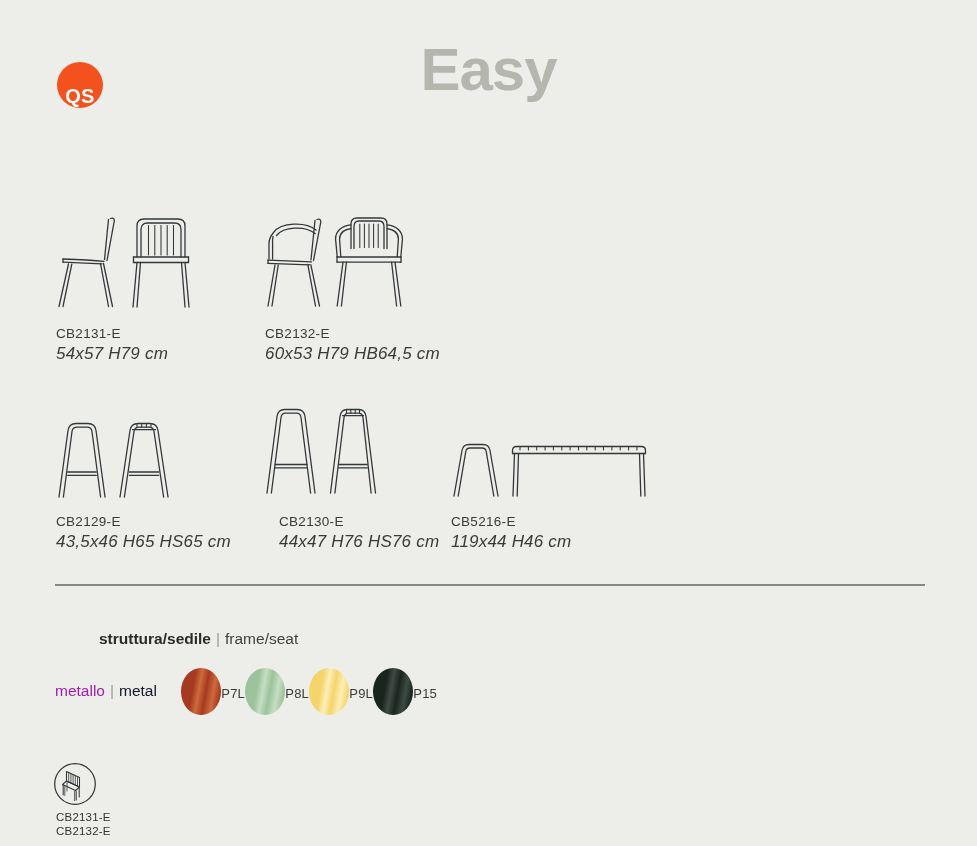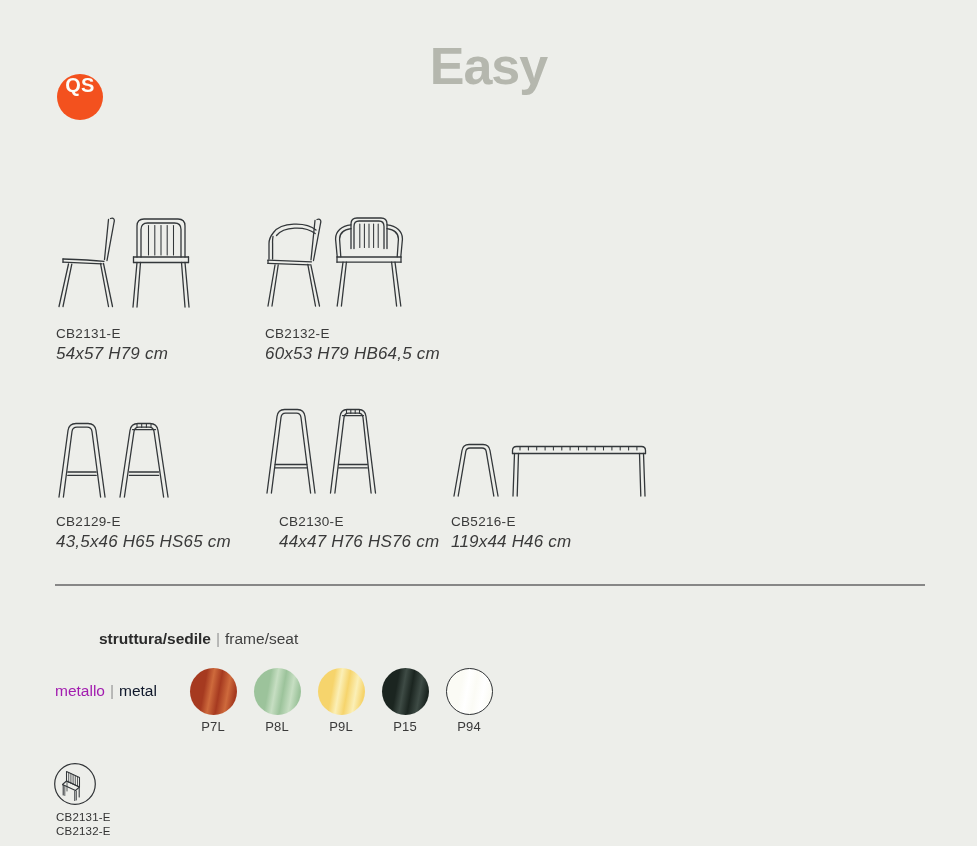--- a/index.html
+++ b/index.html
@@ -1,24 +1,24 @@
 <!DOCTYPE html>
 <html><head>
 <meta charset="utf-8">
 <style>
   html,body{margin:0;padding:0;}
   body{width:977px;height:846px;background:#EDEEEA;font-family:"Liberation Sans",sans-serif;overflow:hidden;}
   .page{position:relative;width:977px;height:846px;background:#EDEEEA;}
 
-  .qs-badge{position:absolute;left:57px;top:74px;width:46px;height:46px;border-radius:50%;
-    display:flex;align-items:flex-start;justify-content:center;}
+  .qs-badge{position:absolute;left:57px;top:62px;width:46px;height:46px;border-radius:50%;
+    display:flex;align-items:flex-end;justify-content:center;}
   .qs-badge span{color:#FCFCF8;font-weight:700;font-size:20px;letter-spacing:.3px;}
 
   .title{position:absolute;left:0;right:0;top:40px;margin:0;text-align:center;
-    font-size:52px;font-weight:700;letter-spacing:-1px;line-height:1;}
+    font-size:60px;font-weight:700;letter-spacing:-1px;line-height:1;}
 
   .ln path,.ln line{fill:none;stroke:#33373A;stroke-width:1.3;stroke-linecap:round;stroke-linejoin:round;}
   .ln .thin{stroke-width:1.05;}
   .draw{position:absolute;}
 
   .p-label{position:absolute;}
   .p-code{font-size:13.5px;color:#3A3A3A;letter-spacing:.3px;}
   .p-dims{font-size:17px;color:#3A3A3A;font-style:italic;margin-top:3px;letter-spacing:.2px;}
 
   .divider{position:absolute;left:55px;top:584px;width:870px;height:2px;background:#878787;}
@@ -27,21 +27,21 @@
   .section-title .b{font-weight:700;color:#2B2B2B;margin-left:44px;}
   .section-title .sep{color:#9B9B9B;padding:0 5px;font-weight:400;}
   .section-title .sec{color:#3F3F3F;font-weight:400;text-align:center;}
 
   .material-label{position:absolute;left:55px;top:682px;font-size:15.5px;}
   .material-label .pri{color:#a21caf;}
   .material-label .sep{color:#9B9B9B;padding:0 5px;}
   .material-label .sec{color:#0f172a;}
 
   .swatches{position:absolute;left:181px;top:668px;display:flex;}
-  .swatch-col{width:64px;display:flex;flex-direction:column;align-items:center;}
+  .swatch-col{width:64px;display:flex;flex-direction:row;align-items:center;}
   .swatch{width:47px;height:47px;border-radius:50%;box-sizing:border-box;}
   .swatch-code{margin-top:4px;font-size:13px;color:#3A3A3A;letter-spacing:.2px;}
 
   .footnote-icon{position:absolute;left:53px;top:762px;}
   .footnote-codes{position:absolute;left:56px;top:810px;font-size:11.5px;line-height:14px;color:#333;letter-spacing:.2px;}
 </style>
 </head>
 <body>
 
 <div class="page">
@@ -231,24 +231,20 @@
       <div class="swatch-code">P8L</div>
     </div>
     <div class="swatch-col">
       <div class="swatch" style="background: linear-gradient(100deg, rgb(246, 212, 108) 0%, rgb(246, 212, 108) 32%, rgb(251, 239, 182) 45%, rgb(246, 212, 108) 60%, rgb(251, 239, 182) 76%, rgb(246, 212, 108) 90%);"></div>
       <div class="swatch-code">P9L</div>
     </div>
     <div class="swatch-col">
       <div class="swatch" style="background: linear-gradient(100deg, rgb(27, 37, 32) 0%, rgb(27, 37, 32) 32%, rgb(62, 75, 69) 45%, rgb(27, 37, 32) 60%, rgb(62, 75, 69) 76%, rgb(27, 37, 32) 90%);"></div>
       <div class="swatch-code">P15</div>
     </div>
-    <div class="swatch-col">
-      <div class="swatch" style="background: linear-gradient(100deg, rgb(251, 251, 245) 0%, rgb(251, 251, 245) 32%, rgb(255, 255, 255) 45%, rgb(251, 251, 245) 60%, rgb(255, 255, 255) 76%, rgb(251, 251, 245) 90%); border: 1.3px solid rgb(47, 50, 53);"></div>
-      <div class="swatch-code">P94</div>
-    </div>
   </div>
 
   <svg class="footnote-icon ln" width="44" height="44" viewBox="0 0 44 44">
     <circle cx="22" cy="22" r="20.3" style="fill:none;stroke:#2F3235;stroke-width:1.2"></circle>
     <path class="thin" d="M13.5,9.5 L26.5,15.5 L26.5,25 L13.5,19 Z"></path>
     <path class="thin" style="stroke-width:.8" d="M15.7,10.5 V20"></path>
     <path class="thin" style="stroke-width:.8" d="M17.9,11.5 V21"></path>
     <path class="thin" style="stroke-width:.8" d="M20.1,12.5 V22"></path>
     <path class="thin" style="stroke-width:.8" d="M22.3,13.6 V23"></path>
     <path class="thin" style="stroke-width:.8" d="M24.5,14.6 V24.1"></path>

